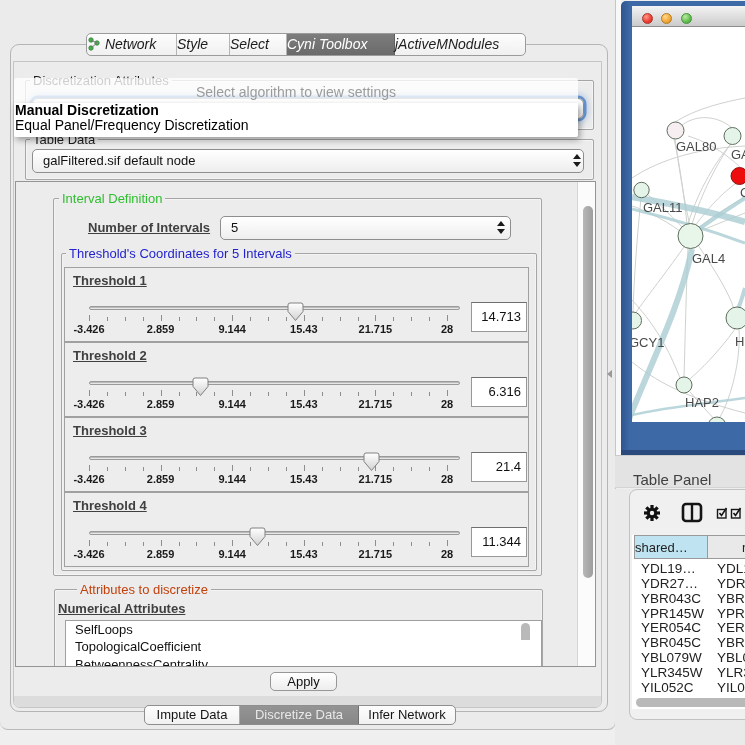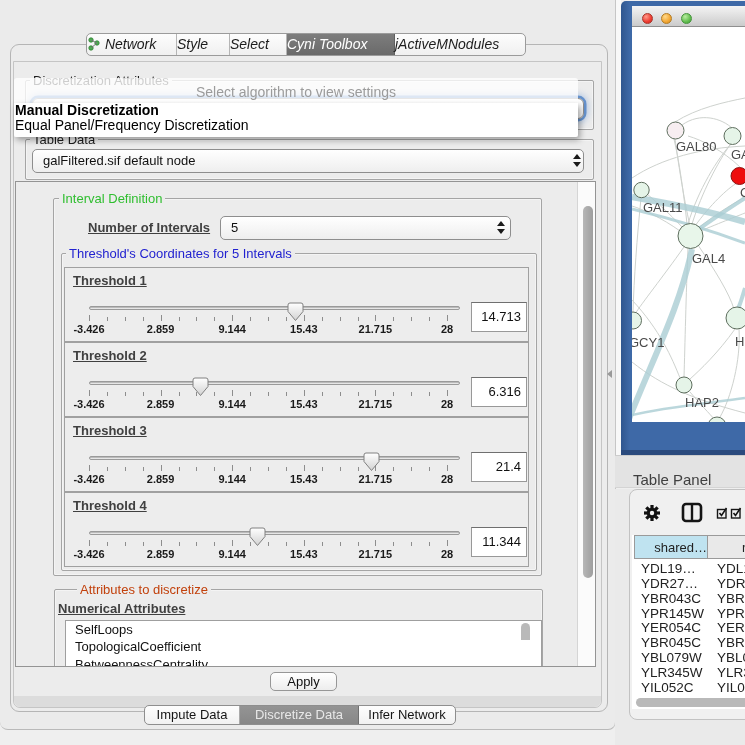--- a/index.html
+++ b/index.html
@@ -104,21 +104,21 @@
 #netbot { position:absolute; left:0px; top:449px; width:124px; height:5px; background:#2a4a7d; }
 
 #tpstrip { position:absolute; left:615px; top:455px; width:130px; height:33px;
   background:#e3e3e3; border-top:1px solid #cccccc; border-bottom:1px solid #d4d4d4; }
 #tpstrip span { position:absolute; left:18px; top:8px; font-size:15px; color:#404040;margin-top:7px; }
 #tbarea { position:absolute; left:615px; top:489px; width:130px; height:256px; background:#eaeaea; }
 #tcontainer { position:absolute; left:14px; top:0px; width:130px; height:231px;
   background:#f0f0f0; border:1px solid #c2c2c2; border-radius:8px; }
 #twhite { position:absolute; left:2px; top:45px; width:126px; height:174px; background:#fff; overflow:hidden; }
 .hcell { position:absolute; top:0; height:24px; font-size:13px; color:#222;
-  border:1px solid #9a9a9a; text-align:right; line-height:23px; }
+  border:1px solid #9a9a9a; text-align:left; line-height:23px; }
 .trow { position:absolute; font-size:13.5px; color:#222; white-space:nowrap; line-height:14px; }
 #rowsvp { position:absolute; left:0; top:24px; width:126px; height:133px; overflow:hidden; }
 #hsb { position:absolute; left:4px; top:163px; width:116px; height:9px;
   border-radius:4.5px; background:#b9b9b9; }
 .arrowdiv { position:absolute; width:0; height:0; }
 </style></head>
 <body>
 <div id="page">
 
   <div id="lwin">

